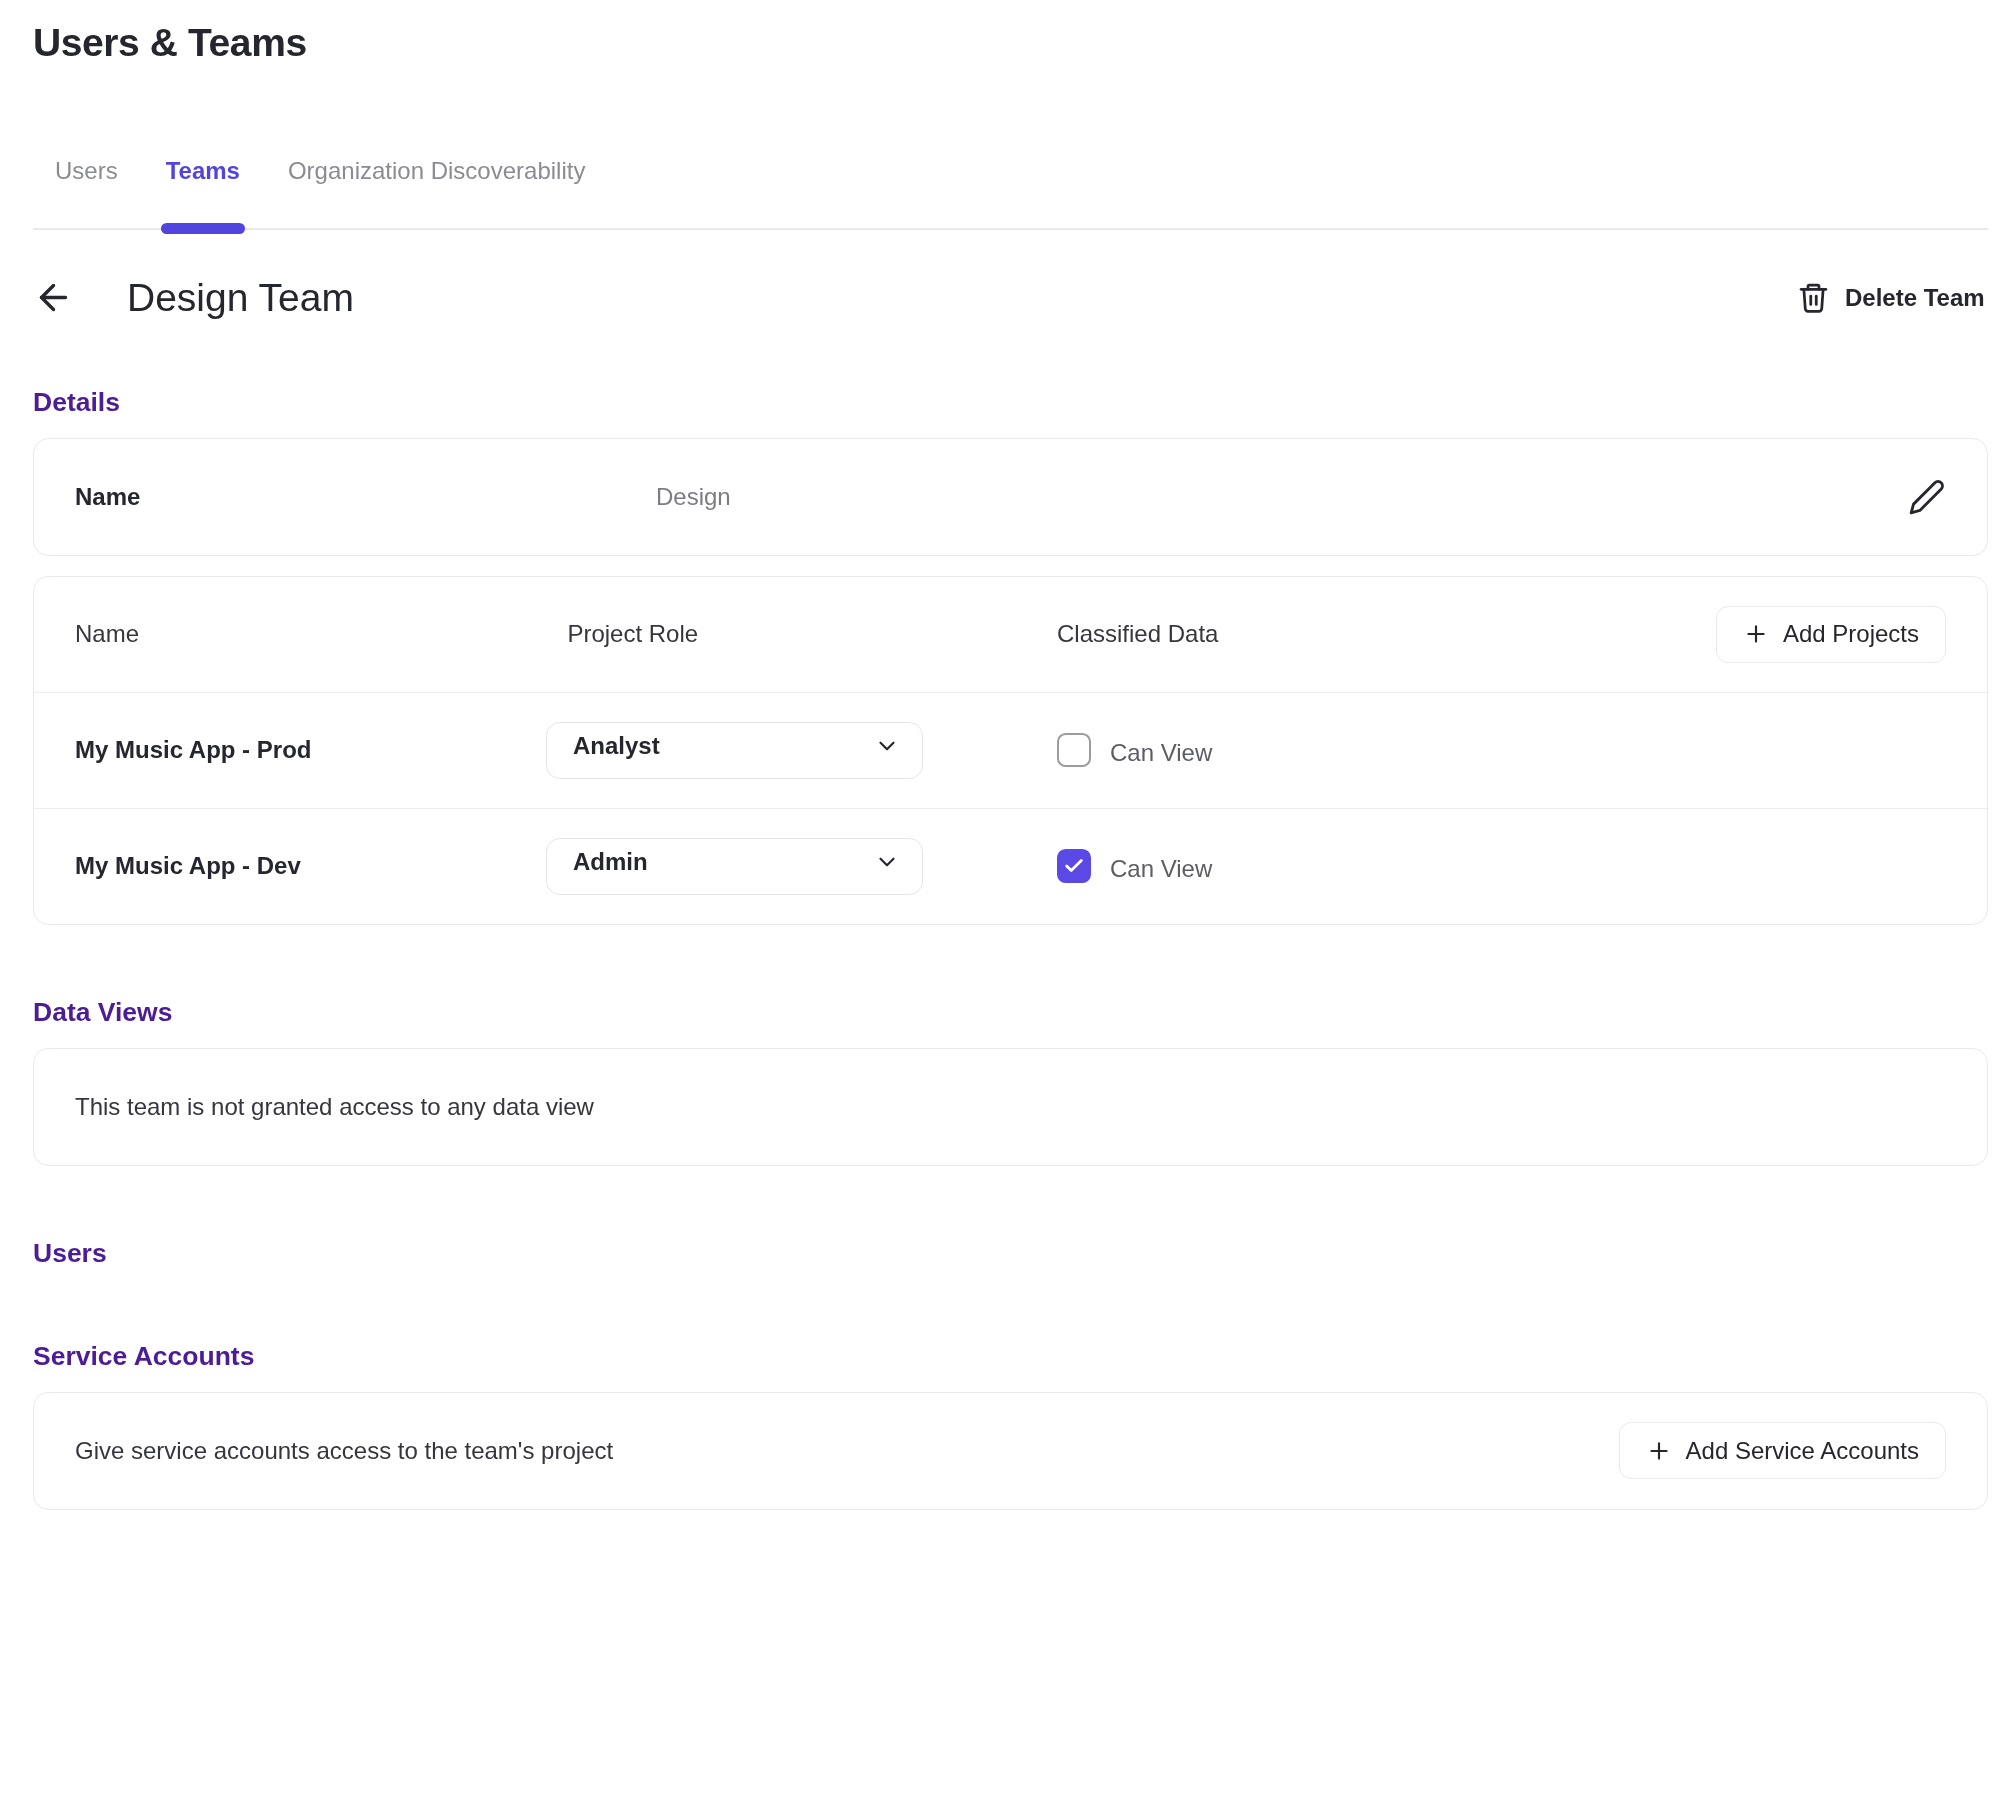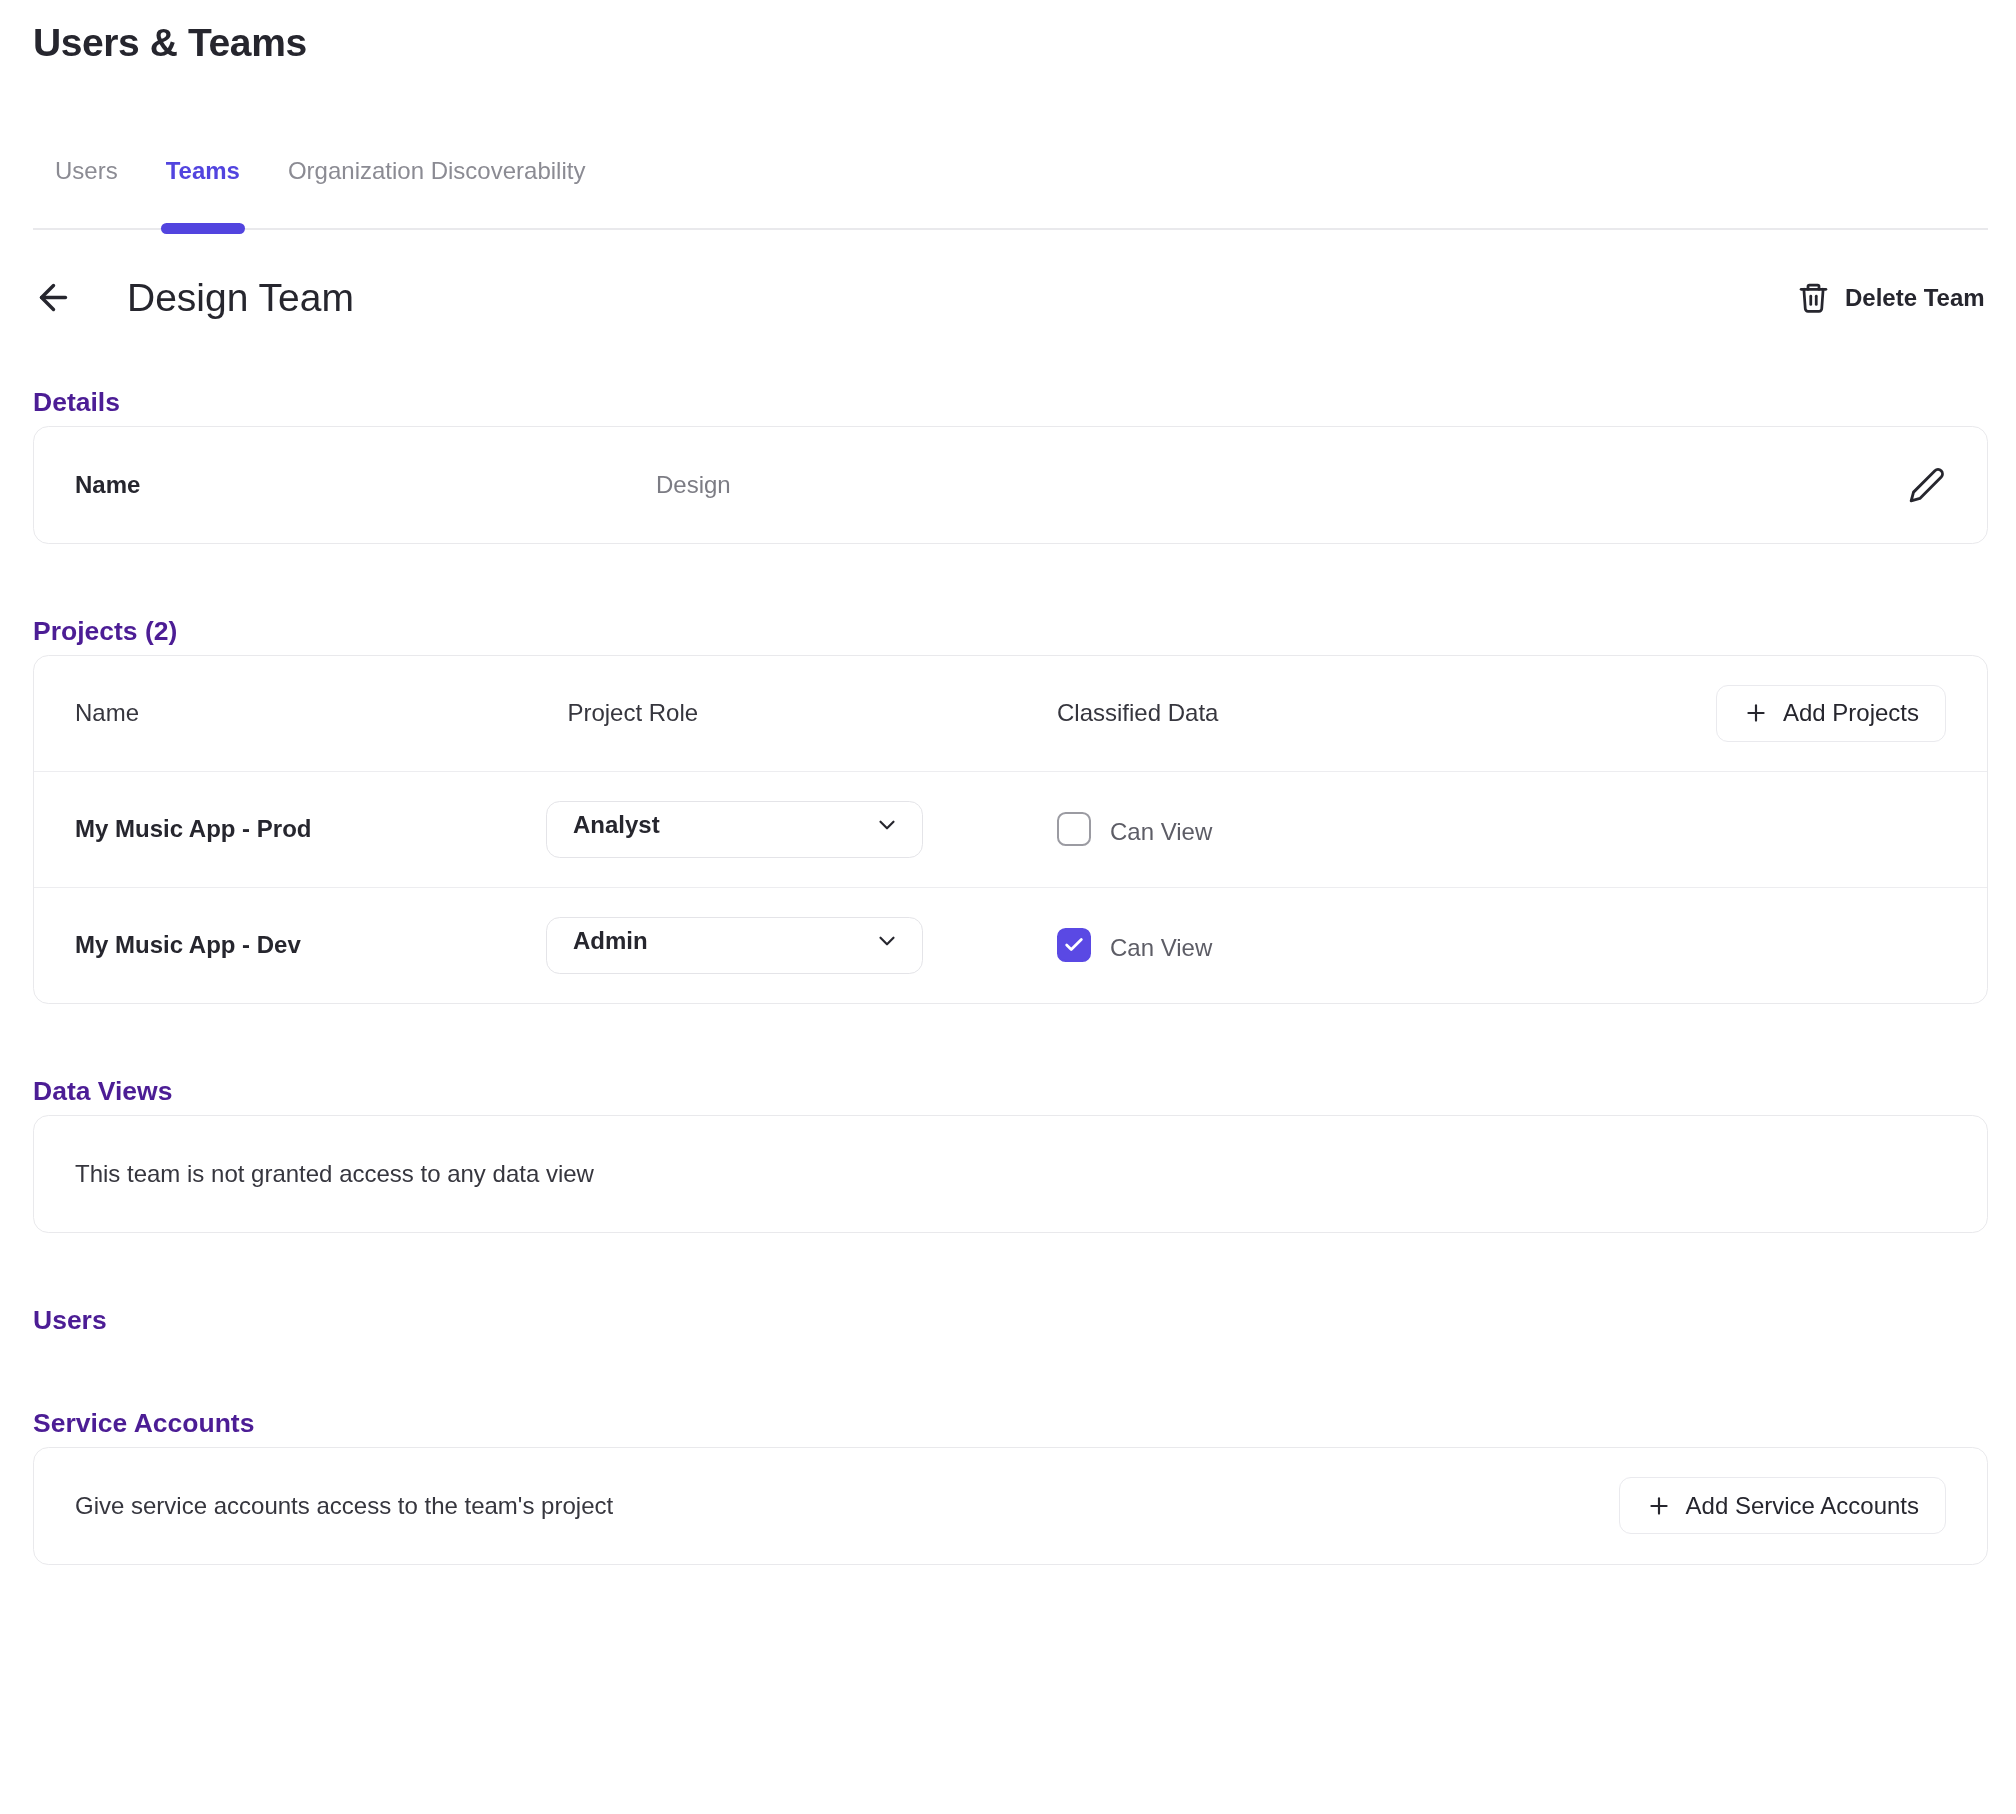--- a/index.html
+++ b/index.html
@@ -41,21 +41,21 @@
     margin-left:auto; display:flex; align-items:center; gap:15.4px;
     background:none; border:none; padding:0 3.4px; cursor:pointer;
     font-family:inherit; font-size:24px; font-weight:600; color:#26262e;
   }
   .delete-btn svg { width:33px; height:33px; stroke:#26262e; }
 
   .section-heading { font-size:26.5px; font-weight:700; color:#4c1d95; margin:72px 0 0; }
   .section-heading.first { margin-top:67px; }
 
   .card {
-    border:1.7px solid #e9e9ec; border-radius:15.4px; background:#fff; margin-top:8px;
+    border:1.7px solid #e9e9ec; border-radius:15.4px; background:#fff; margin-top:20px;
   }
   .simple-row { display:flex; align-items:center; height:118px; padding:0 41px; }
 
   
   .field-label { flex:0 0 581px; font-size:24px; font-weight:600; color:#26262e; }
   .field-value { flex:1; font-size:24px; color:#7c7c84; }
   .icon-btn { background:none; border:none; padding:0; cursor:pointer; display:flex; }
   .icon-btn svg { width:38px; height:38px; stroke:#26262e; }
 
   
@@ -137,21 +137,20 @@
   <div class="card simple-row">
     <div class="field-label">Name</div>
     <div class="field-value">Design</div>
     <button class="icon-btn">
       <svg viewBox="0 0 24 24" stroke-width="1.8">
         <path d="M17 3a2.83 2.83 0 014 4L7.5 20.5 2 22l1.5-5.5L17 3z"></path>
       </svg>
     </button>
   </div>
 
-  <h2 class="section-heading">Projects (2)</h2>
   <div class="card">
     <div class="table-header">
       <div class="th">Name</div>
       <div class="th th-role">Project Role</div>
       <div class="th">Classified Data</div>
       <button class="btn">
         <svg viewBox="0 0 24 24" stroke-width="2">
           <path d="M12 5v14"></path>
             <path d="M5 12h14"></path>
         </svg>

